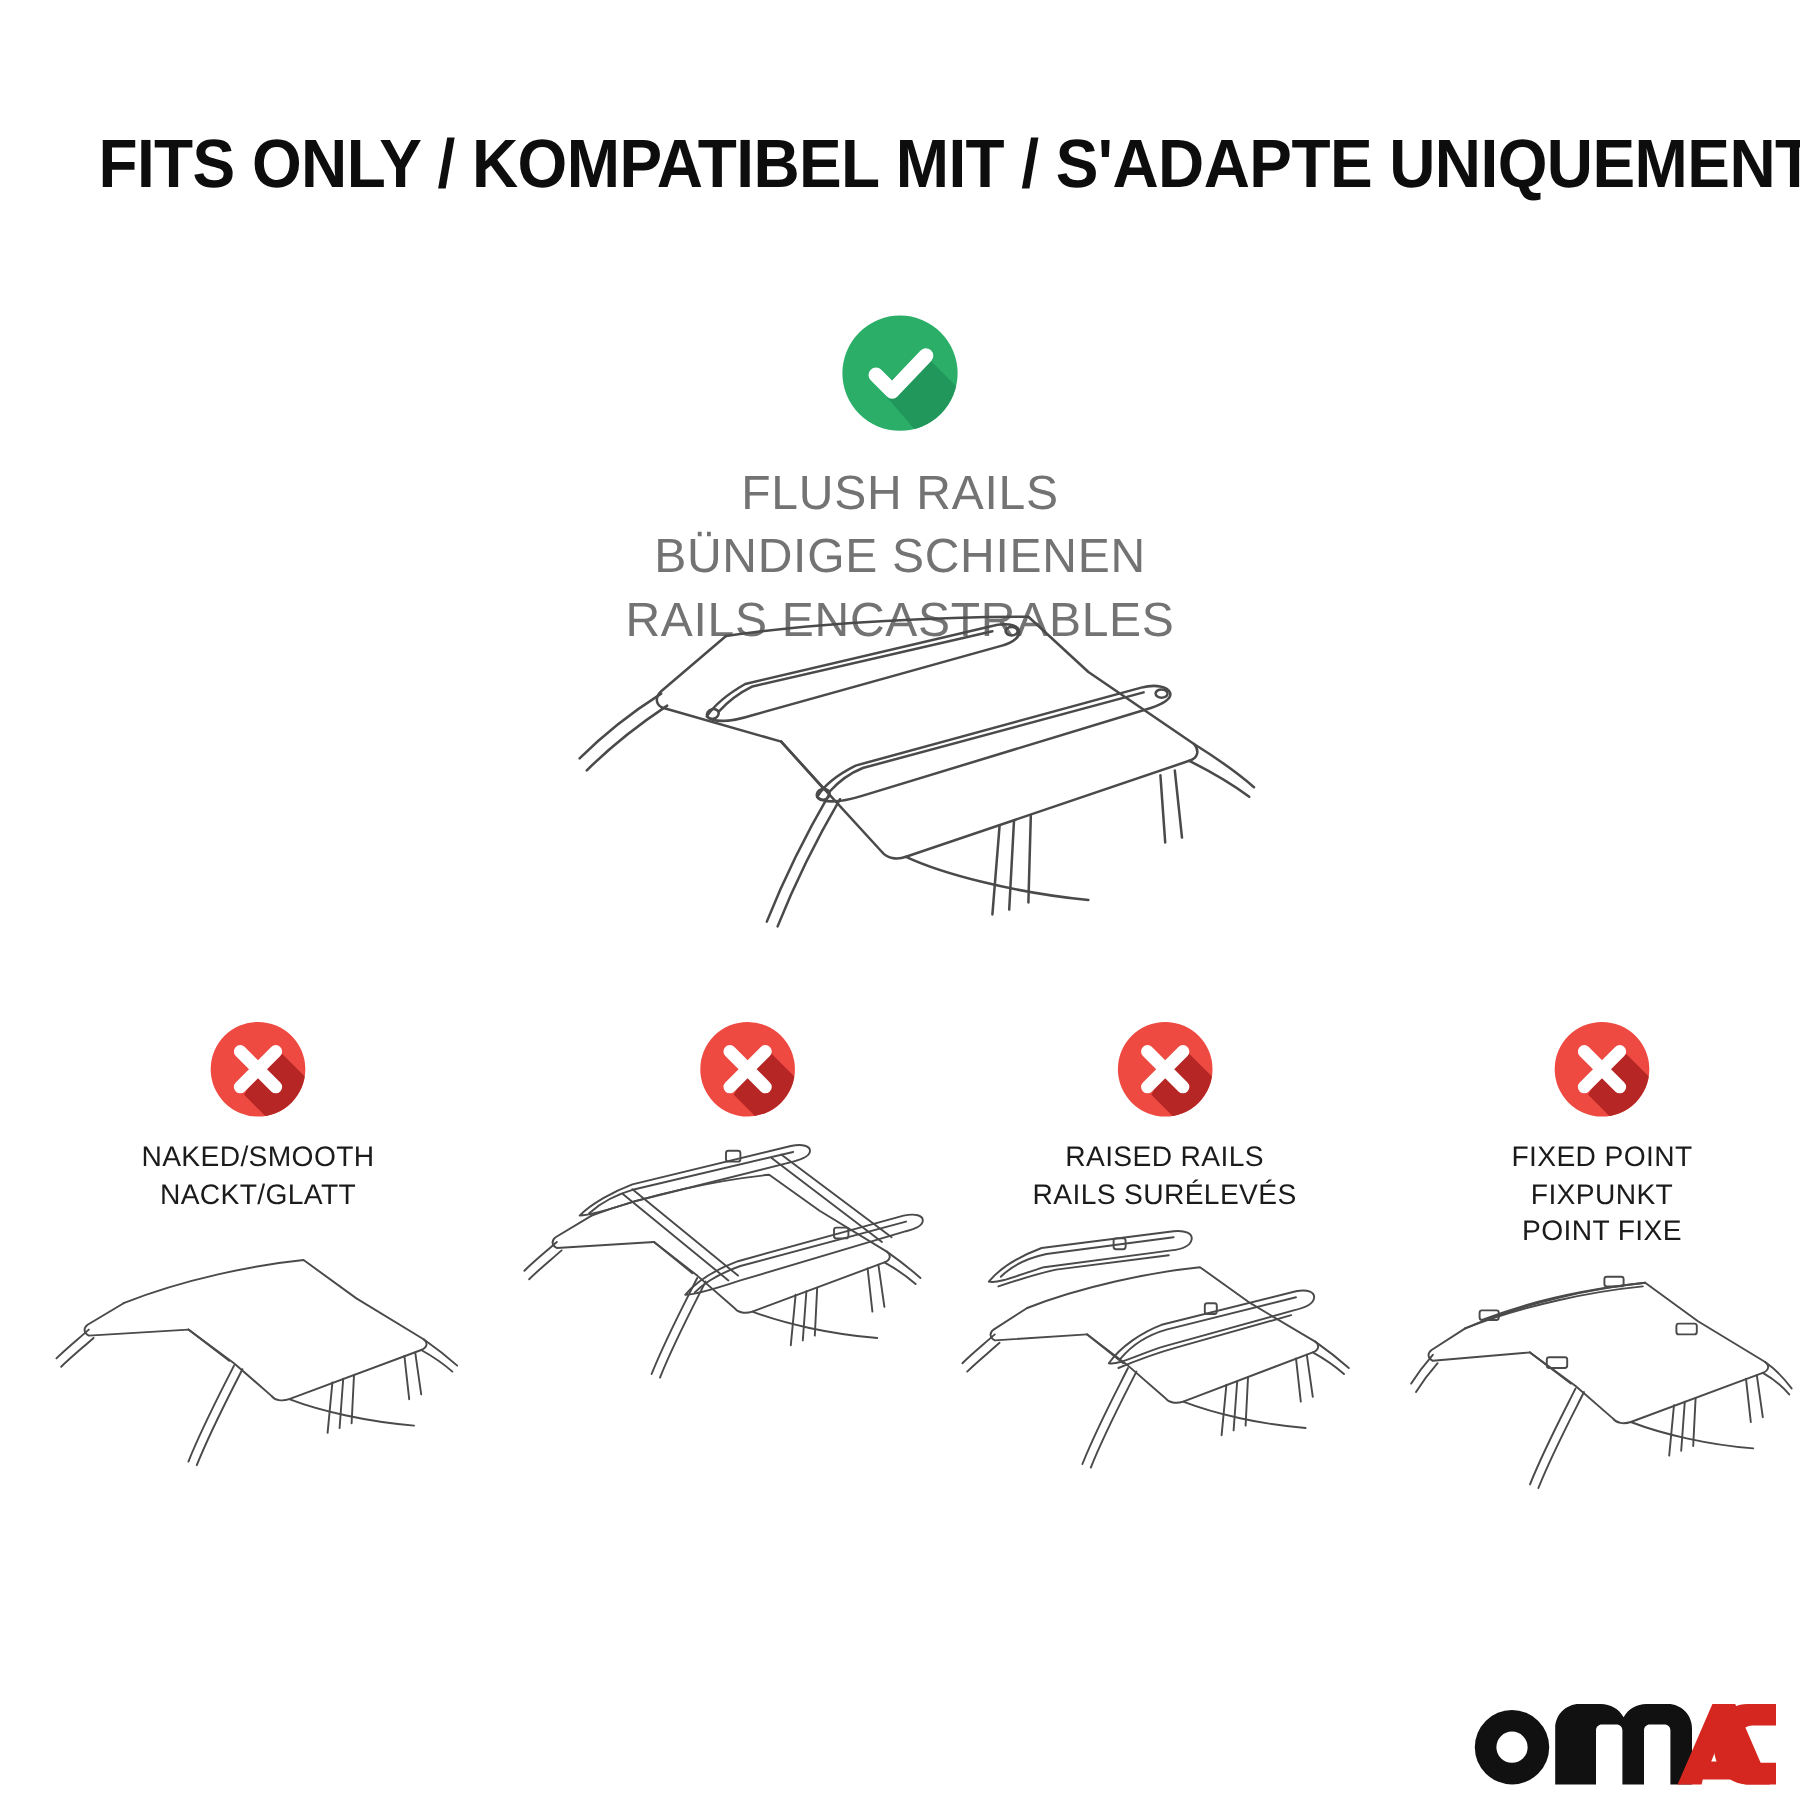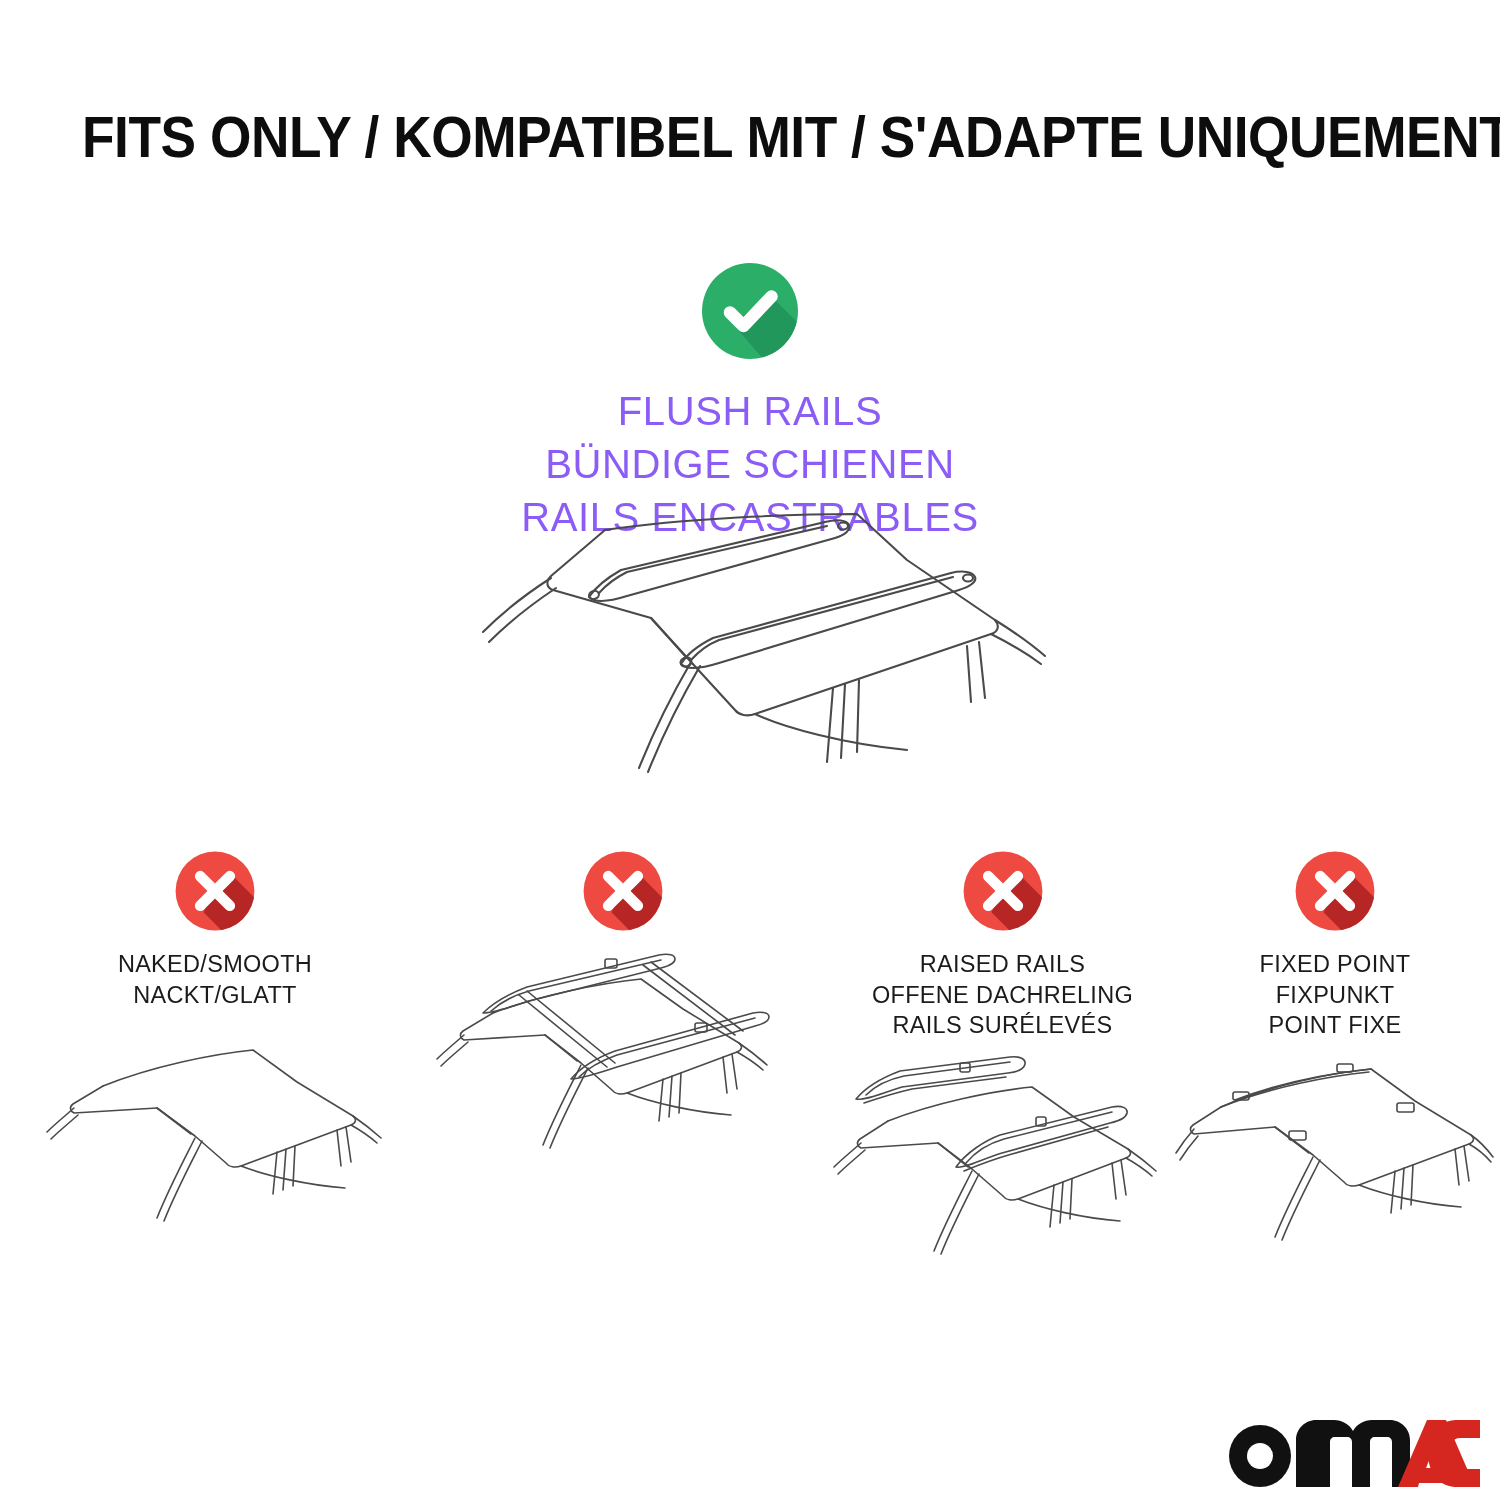--- a/index.html
+++ b/index.html
@@ -27,34 +27,34 @@
   }
 
   
   .ok-block { position:absolute; left:0; top:255px; width:1500px; text-align:center; }
   .badge-ok { display:block; margin:0 auto; }
 
   .ok-heading {
     margin-top:18px;
     font-size:40px;
     font-weight:300;
-    color:#8b5cf6;
+    color:#737373;
     line-height:1.32;
     letter-spacing:0.6px;
   }
   .ok-heading div { white-space:nowrap; }
 
   .main-art { position:absolute; left:455px; top:500px; width:610px; height:300px; }
 
   
   .row { position:absolute; left:0; top:845px; width:1500px; height:600px; }
   .col { position:absolute; top:0; text-align:center; }
   .col-0 { left:45px;   width:340px; }
   .col-1 { left:395px;  width:455px; }
-  .col-2 { left:820px;  width:365px; }
+  .col-2 { left:788px;  width:365px; }
   .col-3 { left:1175px; width:320px; }
 
   .badge-no { display:block; margin:0 auto; }
 
   .cap {
     margin-top:12px;
     font-size:23.5px;
     font-weight:300;
     color:#1b1b1b;
     line-height:1.3;
@@ -252,21 +252,20 @@
         <g clip-path="url(#xc2)">
           <path d="M56 56 L76 36 L112 72 L112 112 L72 112 L42 82 Z" fill="#a81d1d" opacity="0.8"></path>
         </g>
         <g stroke="#ffffff" stroke-width="13" stroke-linecap="round">
           <line x1="38" y1="38" x2="74" y2="74"></line>
           <line x1="74" y1="38" x2="38" y2="74"></line>
         </g>
       </svg>
       <div class="cap">
         <div>RAISED RAILS</div>
-        <div>OFFENE DACHRELING</div>
         <div>RAILS SURÉLEVÉS</div>
       </div>
       <svg class="art" width="370" height="220" viewBox="0 0 370 220">
         <g fill="none" stroke="#4a4a4a" stroke-width="1.6" stroke-linecap="round" stroke-linejoin="round">
           <path d="M68 66 C 114 48, 172 36, 212 32 L 254 62 L 308 94
                    C 312 97, 311 101, 306 103 L 198 144 C 192 146, 186 145, 183 141
                    L 152 114 L 118 88"></path>
           <path d="M68 66 L 40 84 C 36 87, 37 91, 41 93 L 118 88"></path>
           <path d="M118 88 L 148 112"></path>
           <path d="M41 88 C 32 96, 22 104, 14 112"></path>

